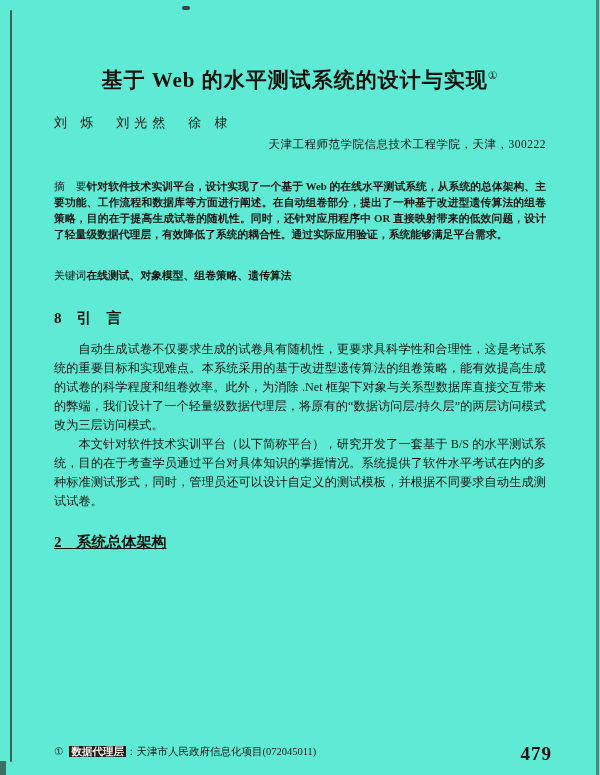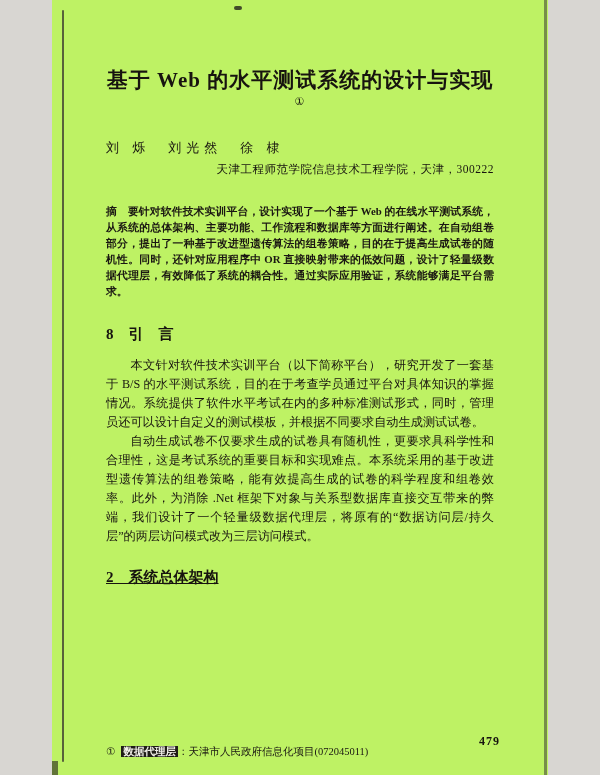--- a/index.html
+++ b/index.html
@@ -1,35 +1,35 @@
 <!DOCTYPE html>
 <html><head>
 <meta charset="utf-8">
 <style>
   html,body{margin:0;padding:0;background:#d8d6d2;}
   .page{
-    position:relative;width:496px;height:775px;margin:0 auto;
-    background:#bef264;overflow:hidden;box-sizing:border-box;
+    position:relative;width:600px;height:775px;margin:0 auto;
+    background:#5eead4;overflow:hidden;box-sizing:border-box;
     font-family:"Liberation Serif","DejaVu Serif",serif;color:#17140f;
   }
   .content{padding:52px 54px 0 54px;}
   .title{margin:14px 0 0 0;text-align:center;font-size:21px;font-weight:bold;letter-spacing:1px;}
   .title sup{font-size:11px;font-weight:normal;}
   .authors{margin-top:20px;font-size:13px;letter-spacing:5px;}
   .affiliation{margin-top:5px;text-align:right;font-size:11.5px;letter-spacing:.5px;}
   .abstract{margin:26px 0 0 0;font-size:10.8px;line-height:16px;text-align:justify;font-weight:600;color:#1a1712;}
-  .blabel{font-weight:bold;margin-right:0;}
+  .blabel{font-weight:normal;margin-right:0;}
   .keywords{margin:27px 0 0 0;font-size:10.8px;font-weight:600;}
   .sec{margin:26px 0 12px 0;font-size:15px;font-weight:bold;}
   .sec2{margin-top:22px;text-decoration:underline;}
   .body-p{margin:0;font-size:12.2px;line-height:19px;text-align:justify;text-indent:2em;}
   .footnote{position:absolute;left:54px;bottom:16px;font-size:10.5px;color:#1a1712;}
   .fn-marker{margin-right:6px;}
   .fn-label{font-weight:bold;background:#1f1c17;color:#f1efe8;padding:0 2px;}
-  .pageno{position:absolute;right:48px;bottom:26px;font-size:12px;font-weight:bold;letter-spacing:1px;}
+  .pageno{position:absolute;right:48px;bottom:10px;font-size:19px;font-weight:bold;letter-spacing:1px;}
   
   .edge-left{position:absolute;left:10px;top:10px;width:2px;height:752px;background:#34312c;opacity:.75;border-radius:1px;}
   .edge-right{position:absolute;right:1px;top:0;width:3px;height:775px;background:#3d3a34;opacity:.55;}
   .speck-top{position:absolute;left:182px;top:6px;width:8px;height:4px;background:#23201b;opacity:.8;border-radius:2px;}
   .speck-corner{position:absolute;left:0;bottom:0;width:6px;height:14px;background:#23201b;opacity:.6;}
 </style>
 </head>
 <body>
 
 <div class="page">
@@ -42,25 +42,26 @@
   <div class="content">
 
     <h1 class="title"><span>基于 Web 的水平测试系统的设计与实现</span><sup>①</sup></h1>
 
     <div class="authors">刘 烁　刘光然　徐 棣</div>
 
     <div class="affiliation">天津工程师范学院信息技术工程学院，天津，300222</div>
 
     <p class="abstract"><span class="blabel">摘　要</span><span>针对软件技术实训平台，设计实现了一个基于 Web 的在线水平测试系统，从系统的总体架构、主要功能、工作流程和数据库等方面进行阐述。在自动组卷部分，提出了一种基于改进型遗传算法的组卷策略，目的在于提高生成试卷的随机性。同时，还针对应用程序中 OR 直接映射带来的低效问题，设计了轻量级数据代理层，有效降低了系统的耦合性。通过实际应用验证，系统能够满足平台需求。</span></p>
 
+    <p class="keywords"><span class="blabel">关键词</span><span>在线测试、对象模型、组卷策略、遗传算法</span></p>
 
     <h2 class="sec">8　引　言</h2>
 
+    <p class="body-p">自动生成试卷不仅要求生成的试卷具有随机性，更要求具科学性和合理性，这是考试系统的重要目标和实现难点。本系统采用的基于改进型遗传算法的组卷策略，能有效提高生成的试卷的科学程度和组卷效率。此外，为消除 .Net 框架下对象与关系型数据库直接交互带来的弊端，我们设计了一个轻量级数据代理层，将原有的“数据访问层/持久层”的两层访问模式改为三层访问模式。</p>
     <p class="body-p">本文针对软件技术实训平台（以下简称平台），研究开发了一套基于 B/S 的水平测试系统，目的在于考查学员通过平台对具体知识的掌握情况。系统提供了软件水平考试在内的多种标准测试形式，同时，管理员还可以设计自定义的测试模板，并根据不同要求自动生成测试试卷。</p>
-    <p class="body-p">自动生成试卷不仅要求生成的试卷具有随机性，更要求具科学性和合理性，这是考试系统的重要目标和实现难点。本系统采用的基于改进型遗传算法的组卷策略，能有效提高生成的试卷的科学程度和组卷效率。此外，为消除 .Net 框架下对象与关系型数据库直接交互带来的弊端，我们设计了一个轻量级数据代理层，将原有的“数据访问层/持久层”的两层访问模式改为三层访问模式。</p>
 
     <h2 class="sec sec2">2　系统总体架构</h2>
 
 
   </div>
 
   <div class="footnote"><span class="fn-marker">①</span><span class="fn-label">数据代理层</span><span>：天津市人民政府信息化项目(072045011)</span></div>
 
   <div class="pageno">479</div>
 

